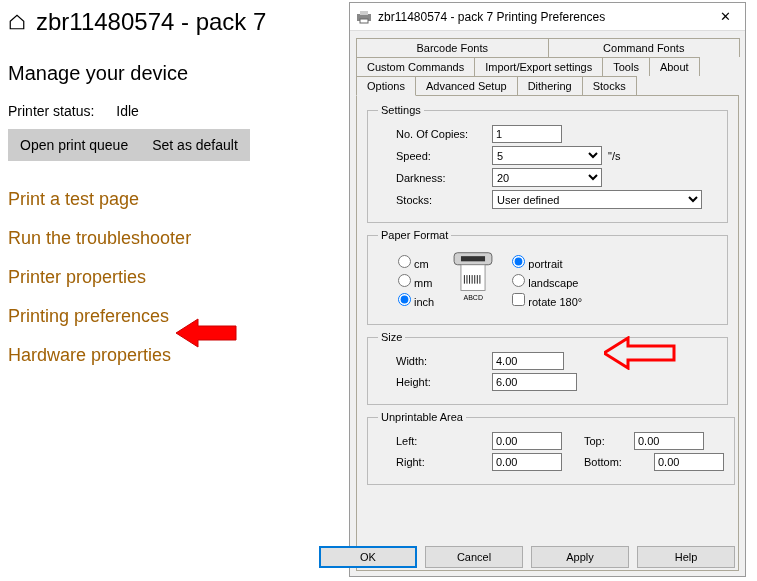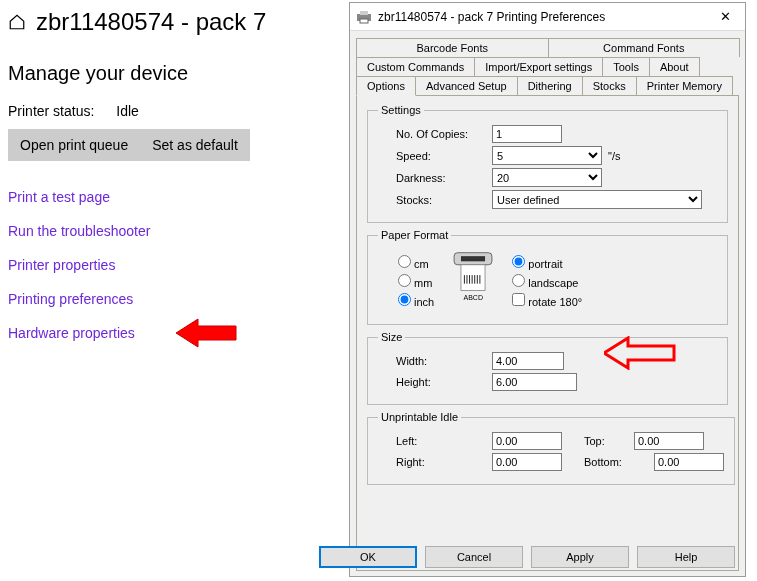--- a/index.html
+++ b/index.html
@@ -21,21 +21,21 @@
   .subtitle { font-size: 20px; font-weight: 400; margin-bottom: 18px; }
   .status-row { font-size: 14px; margin-bottom: 10px; }
   .status-label { margin-right: 18px; }
   .btn-row { display: flex; margin-bottom: 28px; }
   .gray-btn {
     background: #cccccc; border: none; font-size: 14px;
     padding: 8px 12px; cursor: pointer;
     font-family: inherit;
   }
   .link-list div { margin-bottom: 18px; }
-  .link { color: #6d28d9; font-size: 14px; cursor: pointer; }
+  .link { color: #a16207; font-size: 18px; cursor: pointer; }
   .arrow { position: absolute; }
   .dialog {
     position: absolute;
     left: 349px; top: 2px;
     width: 397px; height: 575px;
     background: #f0f0f0;
     border: 1px solid #9a9a9a;
   }
   .titlebar {
     background: #fff;
@@ -181,21 +181,20 @@
       <div class="tab">Custom Commands</div>
       <div class="tab">Import/Export settings</div>
       <div class="tab">Tools</div>
       <div class="tab">About</div>
     </div>
     <div class="tab-row">
       <div class="tab active">Options</div>
       <div class="tab">Advanced Setup</div>
       <div class="tab">Dithering</div>
       <div class="tab">Stocks</div>
-      <div class="tab">Printer Memory</div>
     </div>
 
     <div class="tab-body">
 
       <fieldset>
         <legend>Settings</legend>
         <div class="row">
           <span class="lbl" style="margin-left:18px">No. Of Copies:</span>
           <input class="txt" style="width: 70px;" value="1">
         </div>
@@ -253,21 +252,21 @@
           <span class="lbl" style="margin-left:18px">Width:</span>
           <input class="txt" style="width: 72px;" value="4.00">
         </div>
         <div class="row">
           <span class="lbl" style="margin-left:18px">Height:</span>
           <input class="txt" style="width: 85px;" value="6.00">
         </div>
       </fieldset>
 
       <fieldset>
-        <legend>Unprintable Idle</legend>
+        <legend>Unprintable Area</legend>
         <div class="row">
           <span class="lbl" style="margin-left:18px">Left:</span>
           <input class="txt" style="width: 70px;" value="0.00">
           <span class="lbl" style="margin-left:22px;width:50px">Top:</span>
           <input class="txt" style="width: 70px;" value="0.00">
         </div>
         <div class="row">
           <span class="lbl" style="margin-left:18px">Right:</span>
           <input class="txt" style="width: 70px;" value="0.00">
           <span class="lbl" style="margin-left:22px;width:70px">Bottom:</span>

